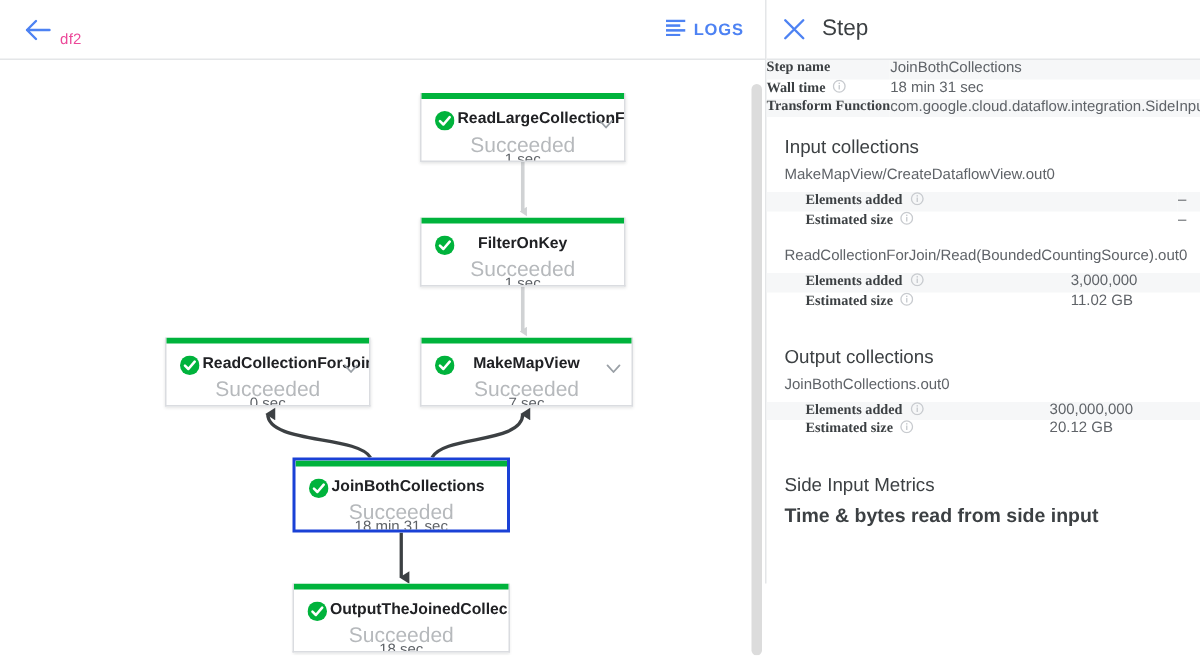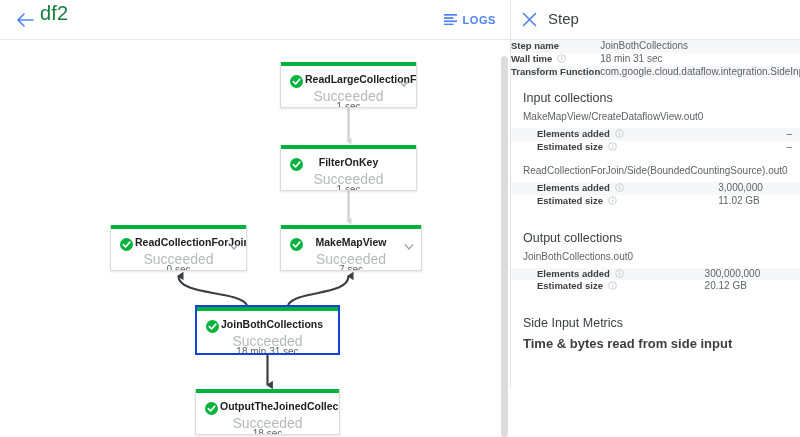--- a/index.html
+++ b/index.html
@@ -23,22 +23,22 @@
     width: 510px; height: 40px;
     background: #ffffff;
     border-bottom: 1px solid #e4e6e8;
   }
   #back-arrow {
     position: absolute; left: 14px; top: 10px;
     width: 22px; height: 20px;
     cursor: pointer;
   }
   #graph-title {
-    position: absolute; left: 40px; top: 2px;
-    font-size: 20px; color: #15803d; letter-spacing: .2px;
+    position: absolute; left: 40px; top: 21px;
+    font-size: 10px; color: #ec4899; letter-spacing: .2px;
   }
   #logs-button {
     position: absolute; right: 14px; top: 10px;
     height: 20px; display: flex; align-items: center; gap: 5px;
     cursor: pointer;
   }
   #logs-button .lbl {
     font-size: 11px; font-weight: bold; color: #4d82f3; letter-spacing: .6px;
   }
 
@@ -118,21 +118,21 @@
     font-size: 15px; color: #3c4043;
   }
 
   #panel-body { position: relative; padding: 0; }
 
   .kv-table { width: 100%; border-collapse: collapse; }
   .kv-table tr.shaded { background: #f6f7f8; }
   .kv-table td { padding: 0; vertical-align: top; }
   .kv-key {
     font-size: 9.5px; font-weight: bold; color: #3c4043;
-    padding: 5px 0 5px 16px; white-space: nowrap;
+    padding: 5px 0 5px 16px; white-space: nowrap; font-family: Liberation Serif, serif;
   }
   .kv-key.indent { padding-left: 26px; }
   .kv-val {
     font-size: 10px; color: #5f6368;
     padding: 5px 8px 5px 0; line-height: 1.28;
   }
   .info-dot {
     display: inline-block; margin-left: 5px;
     vertical-align: -1px;
   }
@@ -342,21 +342,21 @@
                 <td class="kv-key indent">Estimated size<span class="info-dot"><svg width="9" height="9" viewBox="0 0 10 10">
                       <circle cx="5" cy="5" r="4.3" fill="none" stroke="#c8cbcf" stroke-width="1"></circle>
                       <rect x="4.5" y="4.1" width="1" height="3.3" fill="#c8cbcf"></rect>
                       <rect x="4.5" y="2.3" width="1" height="1.1" fill="#c8cbcf"></rect>
                     </svg></span></td>
                 <td class="kv-val">–</td>
               </tr>
             </tbody>
           </table>
           <div class="spacer8"></div>
-          <div class="collection-name">ReadCollectionForJoin/Side(BoundedCountingSource).out0</div>
+          <div class="collection-name">ReadCollectionForJoin/Read(BoundedCountingSource).out0</div>
           <table class="kv-table">
             <tbody>
               <tr class="shaded">
                 <td class="kv-key indent">Elements added<span class="info-dot"><svg width="9" height="9" viewBox="0 0 10 10">
                       <circle cx="5" cy="5" r="4.3" fill="none" stroke="#c8cbcf" stroke-width="1"></circle>
                       <rect x="4.5" y="4.1" width="1" height="3.3" fill="#c8cbcf"></rect>
                       <rect x="4.5" y="2.3" width="1" height="1.1" fill="#c8cbcf"></rect>
                     </svg></span></td>
                 <td class="kv-val">3,000,000</td>
               </tr>

